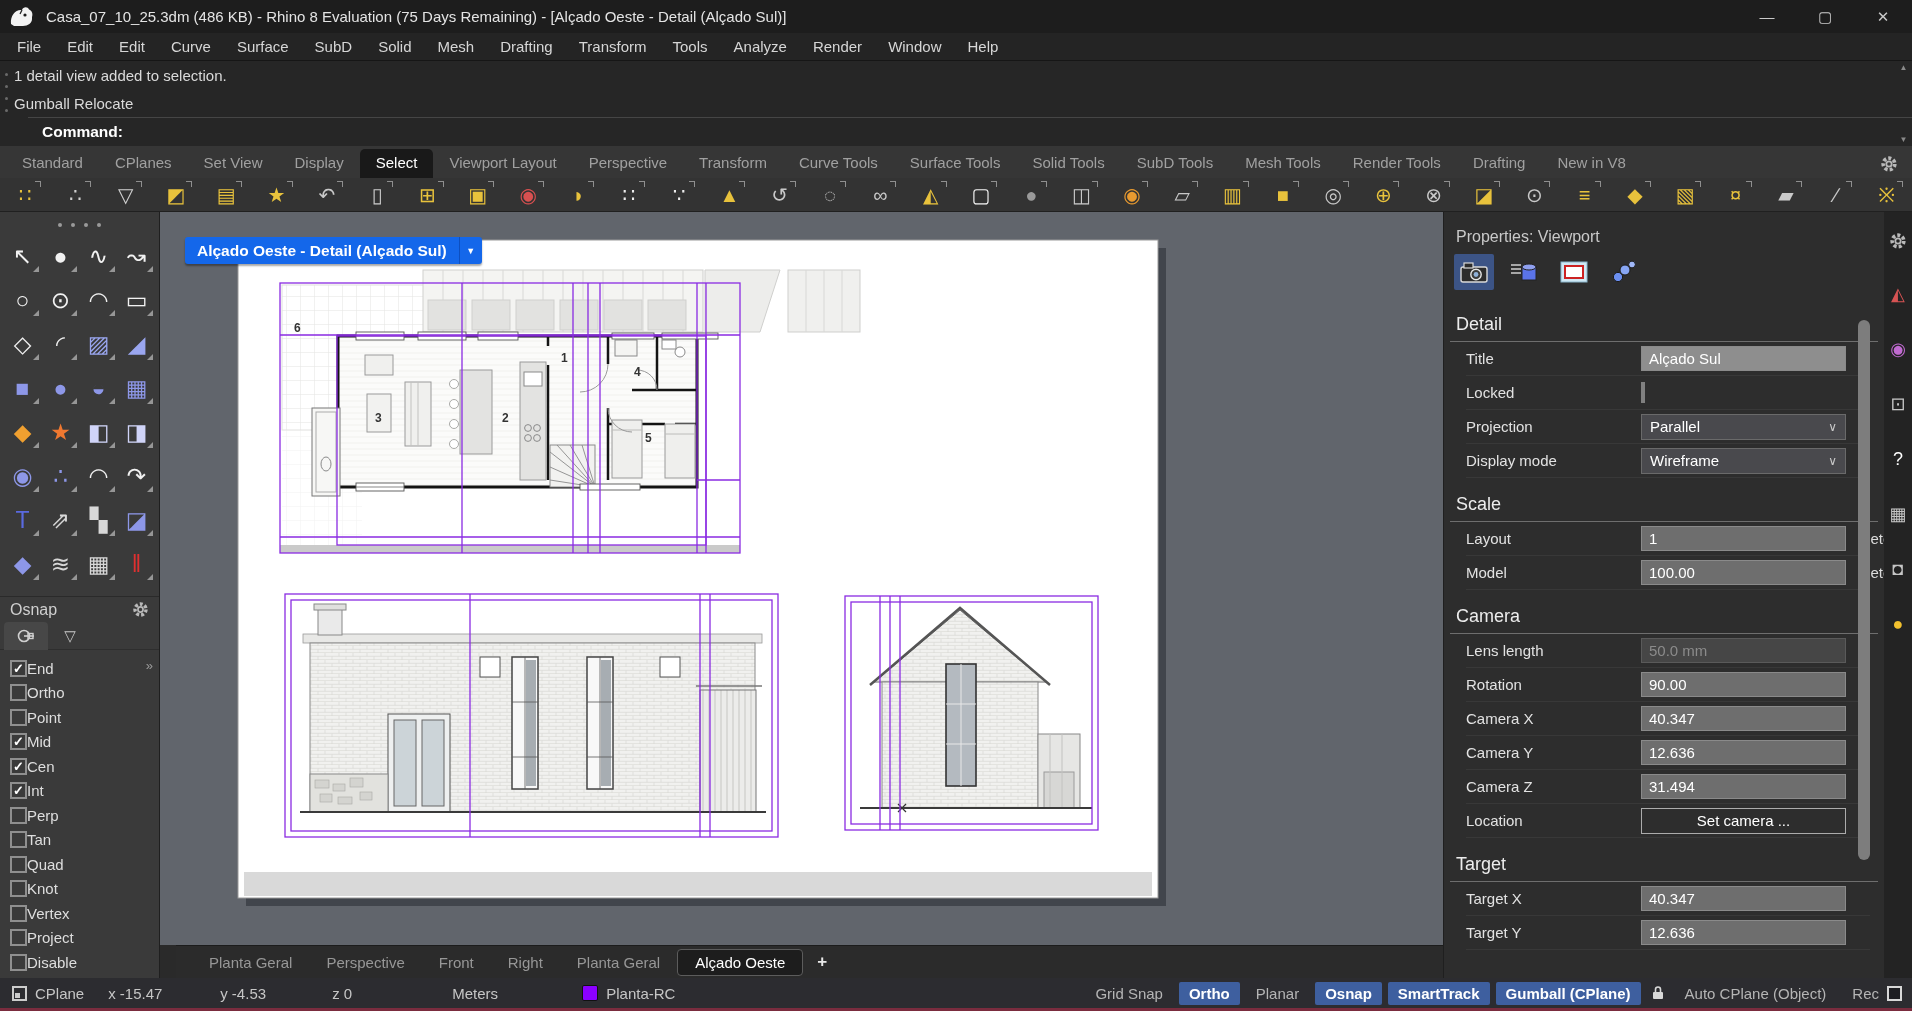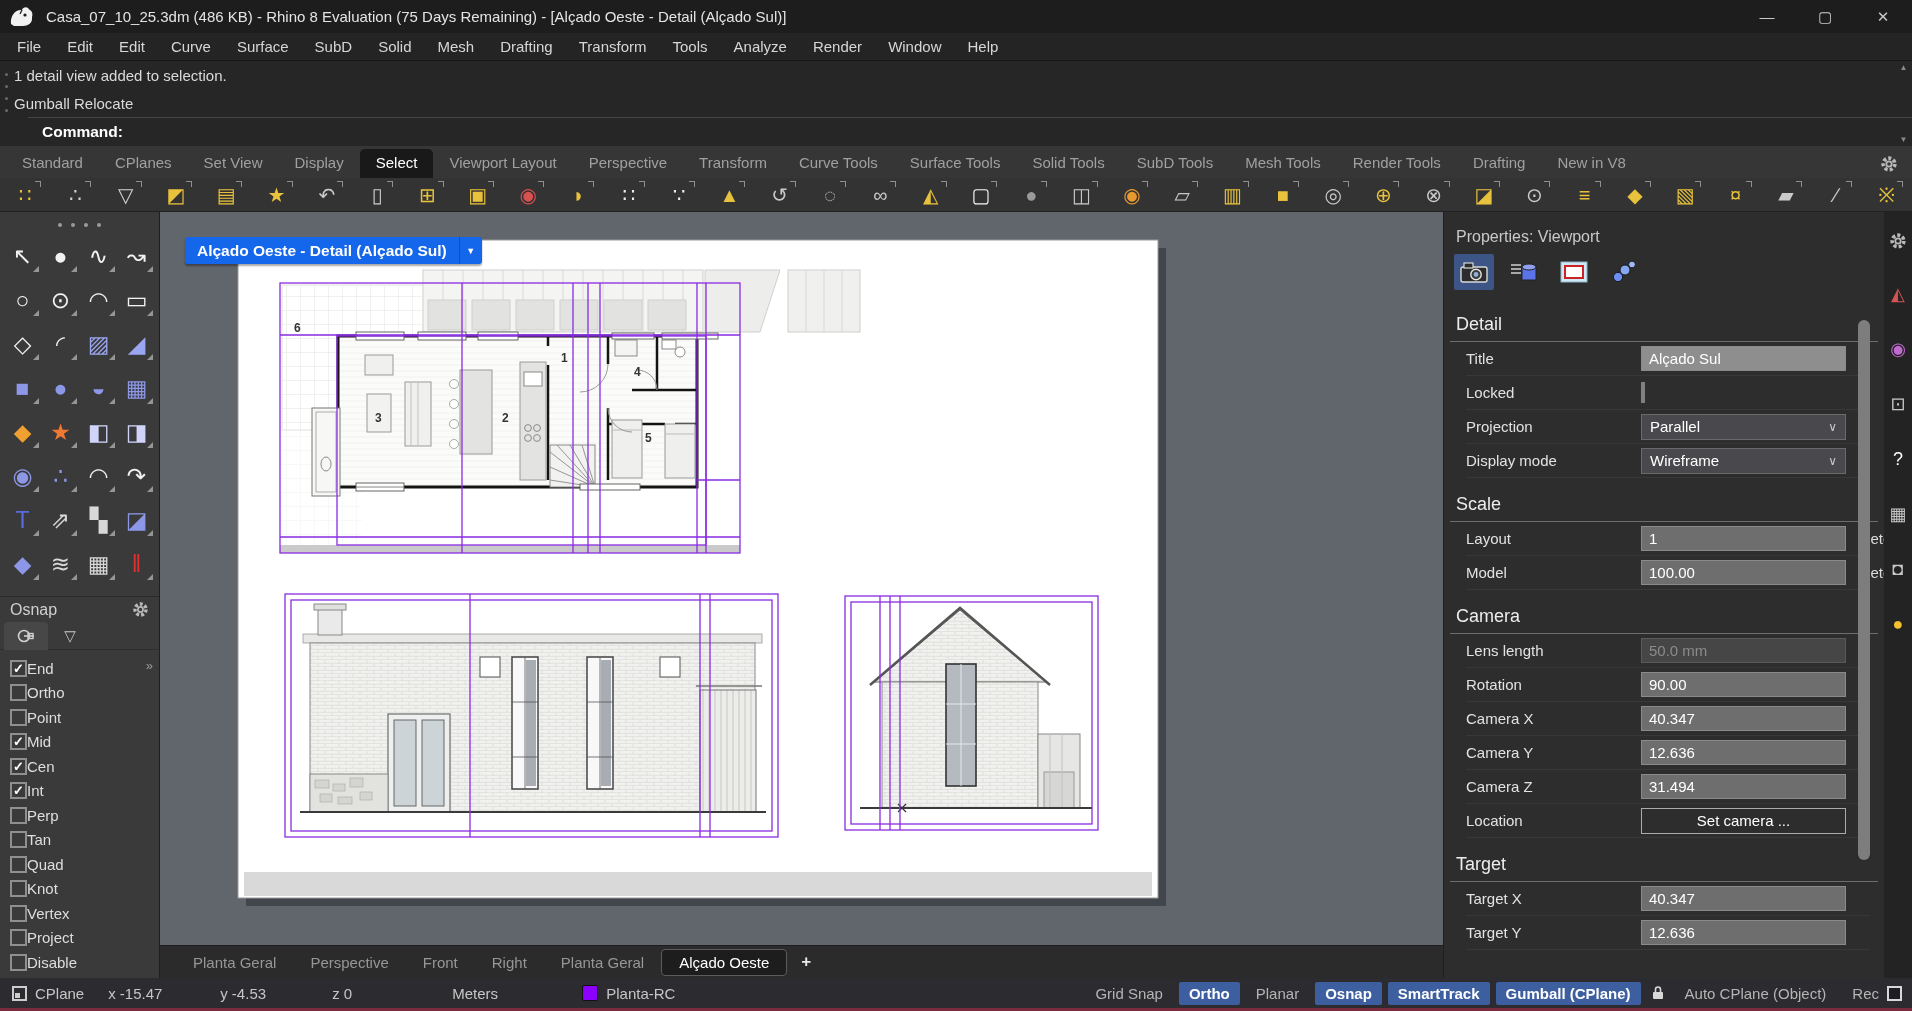--- a/index.html
+++ b/index.html
@@ -74,21 +74,21 @@
   
   .viewport { position:absolute; left:160px; top:212px; width:1283px; height:733px; background:#61656c; }
   .vplabel { position:absolute; left:25px; top:25px; height:27px; background:#1467ea; border-radius:3px;
     display:flex; align-items:center; color:#fff; font-weight:bold; font-size:15.5px;
     box-shadow:0 2px 2px rgba(0,0,0,.35); }
   .vplabel .txt { padding:0 12px; }
   .vplabel .sep { width:1px; height:27px; background:#0d4fc0; }
   .vplabel .arrow { width:22px; text-align:center; font-size:9px; }
 
   
-  .vptabs { position:absolute; left:160px; top:945px; width:1283px; height:33px; background:#2b2b2b;
+  .vptabs { position:absolute; left:176px; top:945px; width:1283px; height:33px; background:#2b2b2b;
     border-top:1px solid #1c1c1c; display:flex; align-items:center; padding-left:16px; }
   .vtab { color:#979797; font-size:15px; padding:4px 17px; }
   .vtab.active { background:#1d1d1d; color:#fff; border:1px solid #5c5c5c; border-radius:4px; }
   .vtab-add { color:#e8e8e8; font-size:17px; font-weight:bold; padding:0 14px; }
 
   
   .rightpanel { position:absolute; left:1443px; top:212px; width:441px; height:766px; background:#2d2d2d;
     border-left:1px solid #1f1f1f; overflow:hidden; }
   .phead { height:34px; display:flex; align-items:flex-end; padding:12px 10px 0 12px; color:#c9c9c9; font-size:16px; }
   .picons { height:52px; display:flex; align-items:center; gap:10px; padding-left:10px; }

